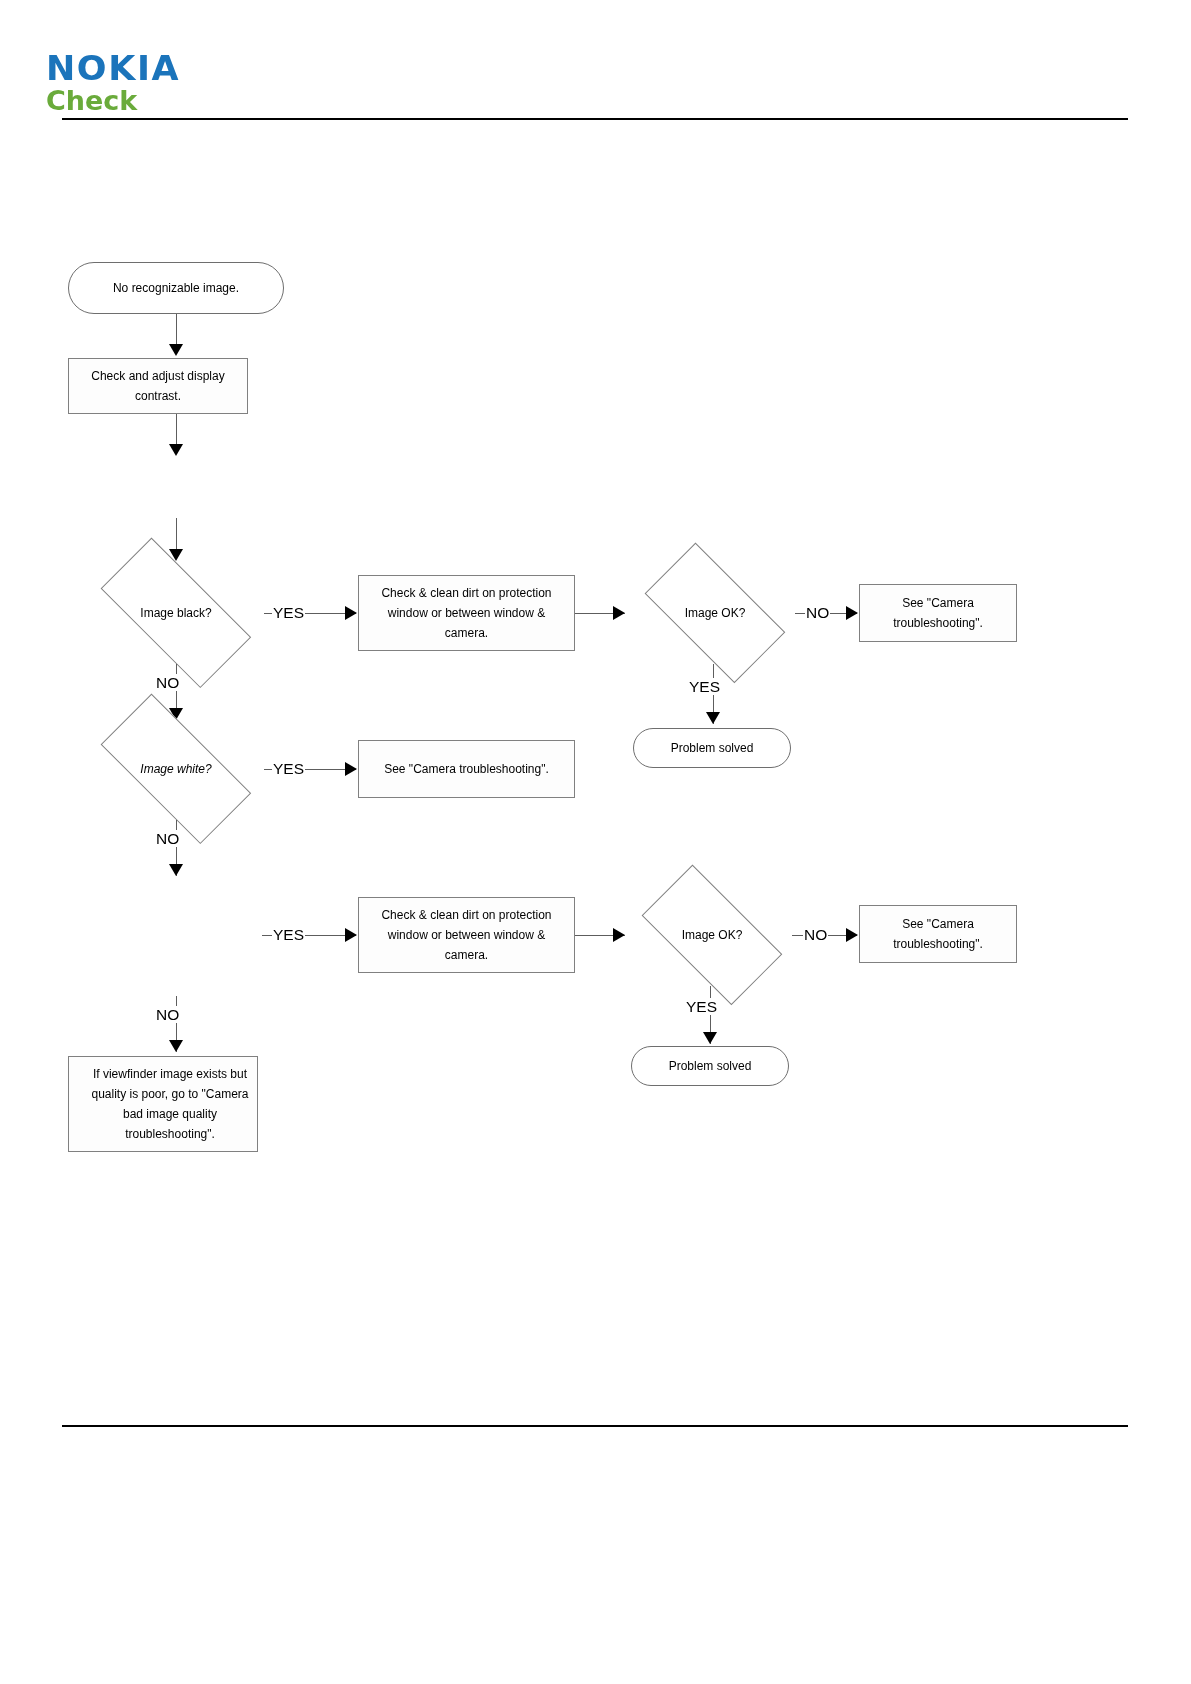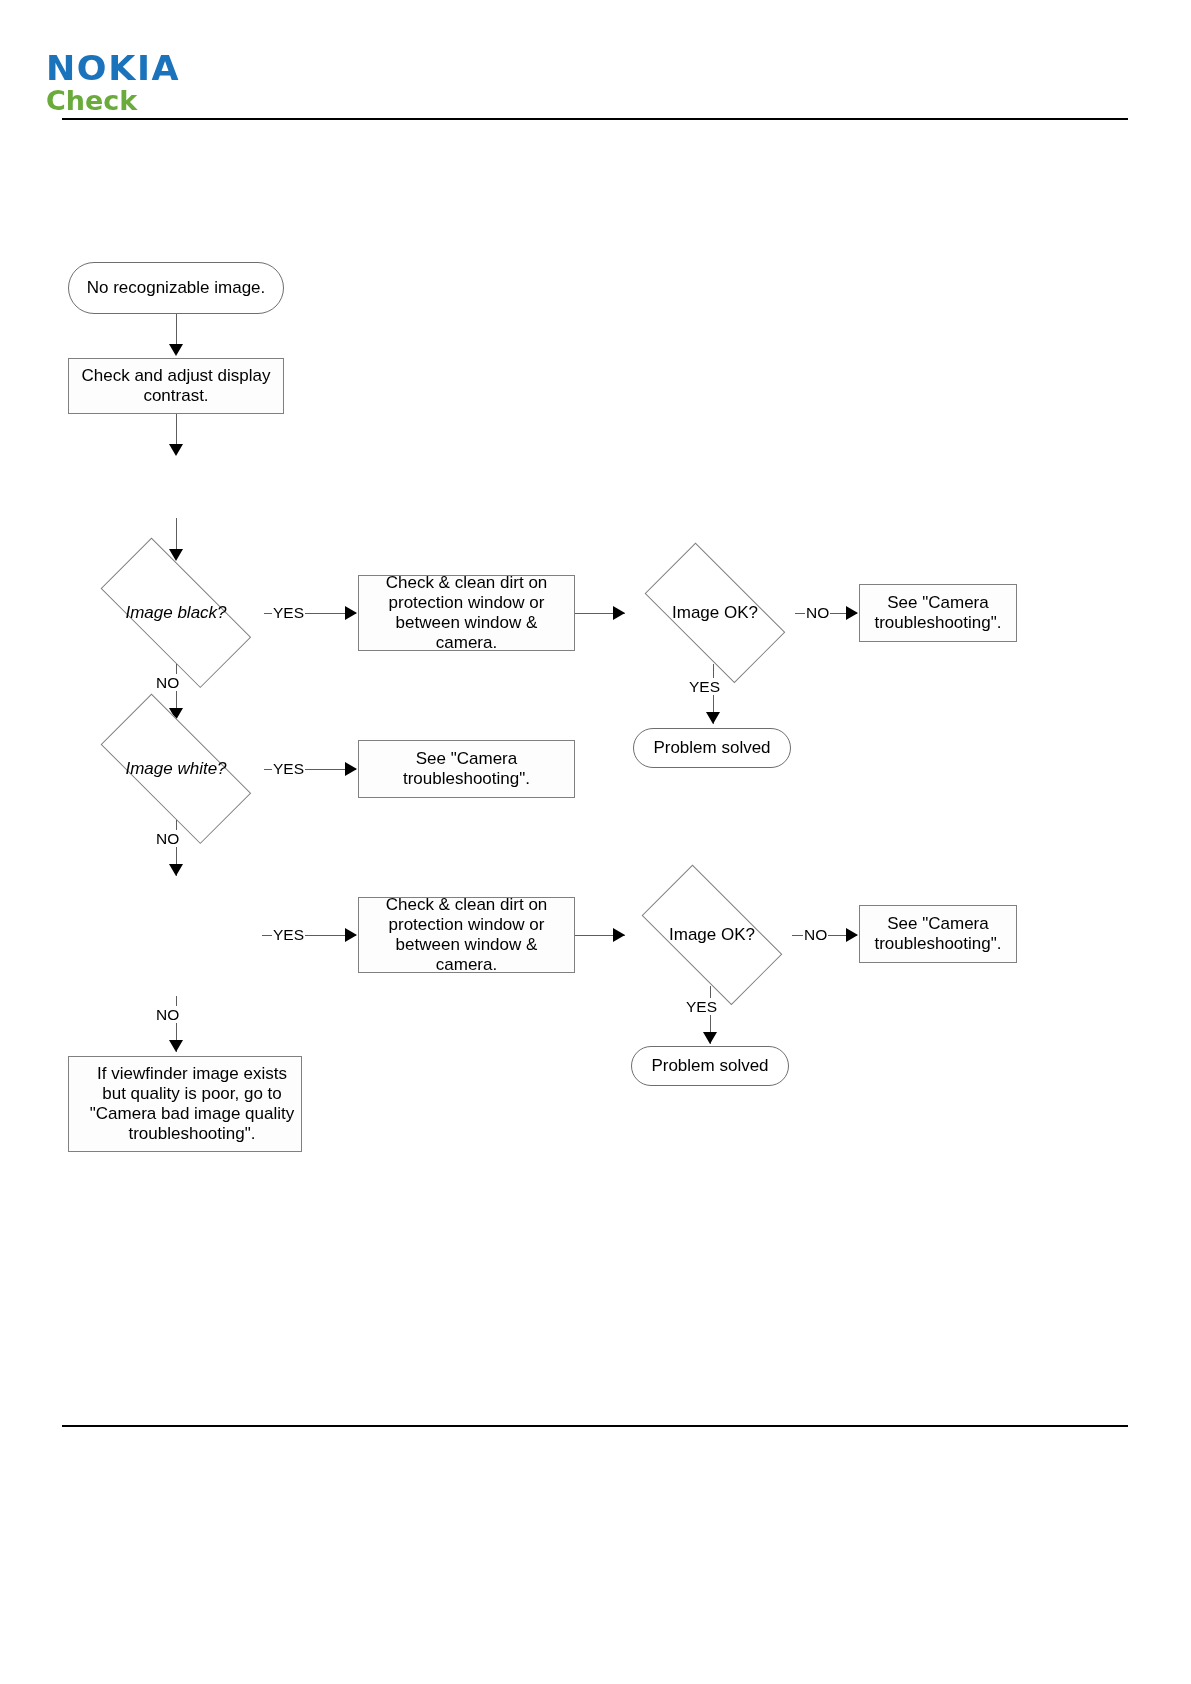--- a/index.html
+++ b/index.html
@@ -57,21 +57,21 @@
   #rule-bottom { top: 1425px; }
 
   
   .node {
     position: absolute;
     box-sizing: border-box;
     display: flex;
     align-items: center;
     justify-content: center;
     text-align: center;
-    font-size: 17px;
+    font-size: 12px;
     line-height: 20px;
     color: #000000;
   }
   .box {
     border: 1px solid #808080;
     background: #fdfdfd;
     padding: 2px 6px;
   }
   .terminator {
     border: 1px solid #6e6e6e;
@@ -147,32 +147,32 @@
   <div class="rule" id="rule-top"></div>
   <div class="rule" id="rule-bottom"></div>
 
   <div class="node terminator" style="left:68px; top:262px; width:216px; height:52px;">
     <span>No recognizable image.</span>
   </div>
 
   <div class="vline" style="left:176px; top:314px; height:32px;"></div>
   <div class="arrow-down" style="left:169px; top:344px;"></div>
 
-  <div class="node box" style="left:68px; top:358px; width:216px; height:56px;">
+  <div class="node box" style="left:68px; top:358px; width:180px; height:56px;">
     <span>Check and adjust display contrast.</span>
   </div>
 
   <div class="vline" style="left:176px; top:414px; height:32px;"></div>
   <div class="arrow-down" style="left:169px; top:444px;"></div>
 
 
   <div class="vline" style="left:176px; top:518px; height:40px;"></div>
   <div class="arrow-down" style="left:169px; top:549px;"></div>
 
-  <div class="node diamond" style="left:76px; top:562px; width:200px; height:102px;font-style:italic;">
+  <div class="node diamond" style="left:76px; top:562px; width:200px; height:102px;">
     <div class="dshape"></div>
     <span class="dlabel">Image black?</span>
   </div>
 
   <div class="hline" style="left:264px; top:613px; width:92px;"></div>
   <div class="edge-label" style="left:272px; top:604px;">YES</div>
   <div class="arrow-right" style="left:345px; top:606px;"></div>
 
   <div class="node box" style="left:358px; top:575px; width:217px; height:76px;">
     <span>Check &amp; clean dirt on protection window or between window &amp; camera.</span>
@@ -253,17 +253,17 @@
   <div class="arrow-down" style="left:703px; top:1032px;"></div>
 
   <div class="node terminator" style="left:631px; top:1046px; width:158px; height:40px;">
     <span>Problem solved</span>
   </div>
 
   <div class="vline" style="left:176px; top:996px; height:56px;"></div>
   <div class="edge-label" style="left:155px; top:1006px;">NO</div>
   <div class="arrow-down" style="left:169px; top:1040px;"></div>
 
-  <div class="node box" style="left:68px; top:1056px; width:234px; height:96px;padding-left:20px;">
+  <div class="node box" style="left:68px; top:1056px; width:190px; height:96px;padding-left:20px;">
     <span>If viewfinder image exists but quality is poor, go to "Camera bad image quality troubleshooting".</span>
   </div>
 
 </div>
 
 </body></html>

